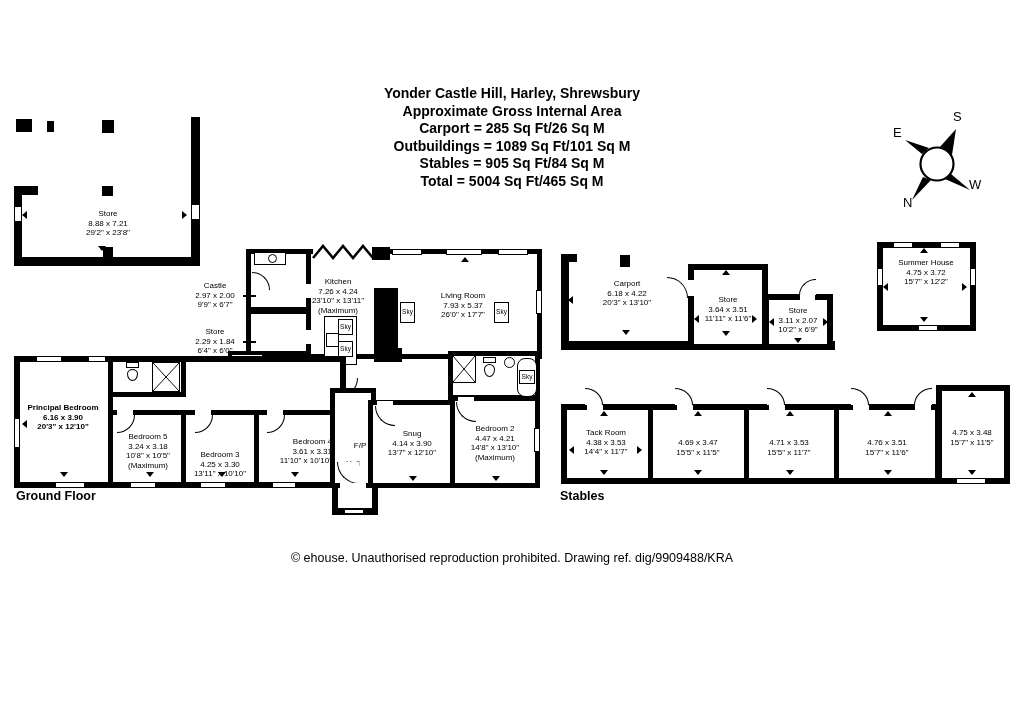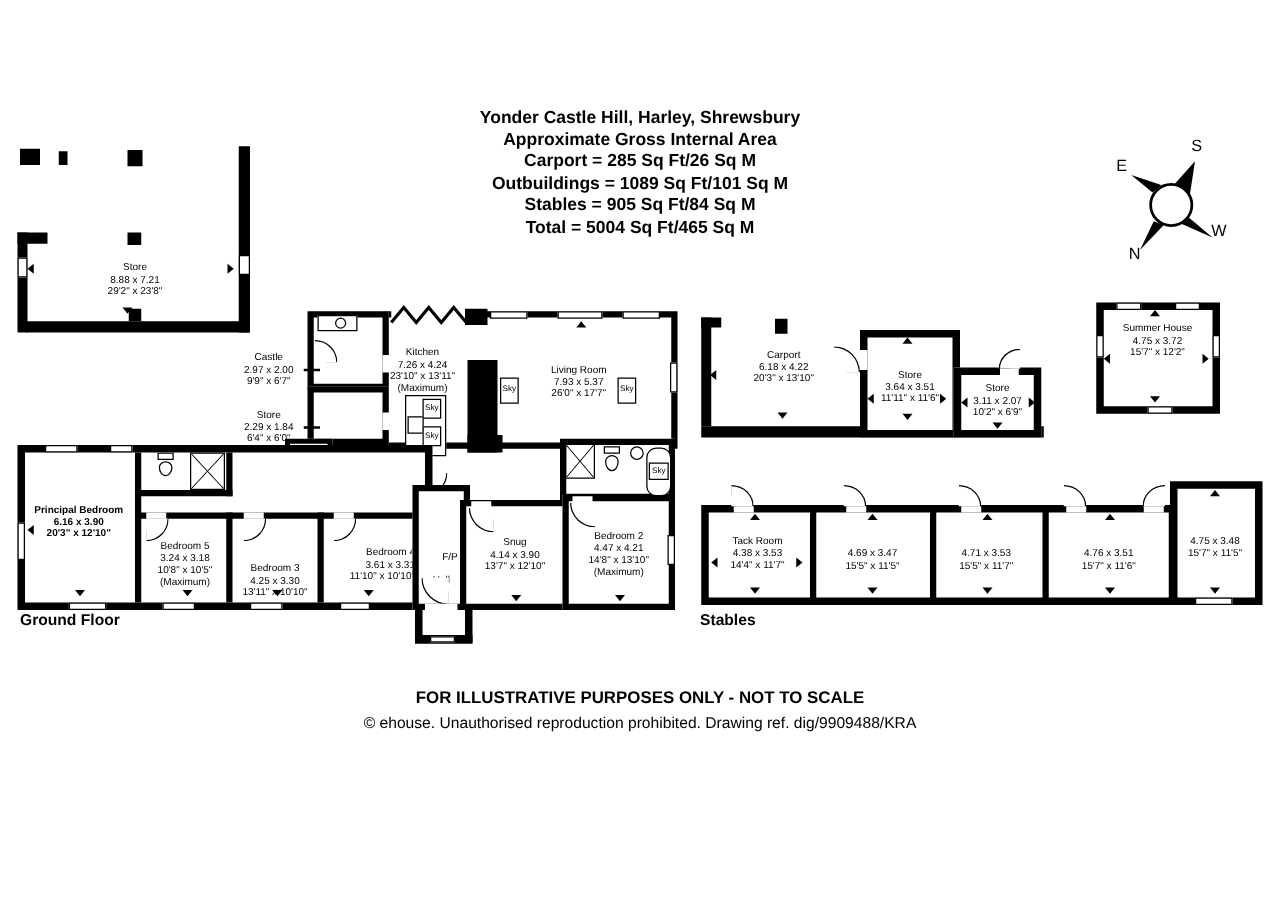--- a/index.html
+++ b/index.html
@@ -356,17 +356,16 @@
   <div class="tk tk-d" style="left:884px;top:470px;"></div>
   <div class="tk tk-u" style="left:968px;top:392px;"></div>
   <div class="tk tk-d" style="left:968px;top:470px;"></div>
   <div class="tk tk-l" style="left:569px;top:446px;"></div>
   <div class="tk tk-r" style="left:637px;top:446px;"></div>
 
   <div class="lbl lblb" style="left:16px;top:492px;width:120px;text-align:left;">Ground Floor</div>
   <div class="lbl lblb" style="left:560px;top:492px;width:100px;text-align:left;">Stables</div>
 
   <div class="footer" style="left:112px;top:548px;width:800px;">
-    <div class="f1">FOR ILLUSTRATIVE PURPOSES ONLY - NOT TO SCALE</div>
     <div>© ehouse. Unauthorised reproduction prohibited. Drawing ref. dig/9909488/KRA</div>
   </div>
 
 </div>
 
 </body></html>

